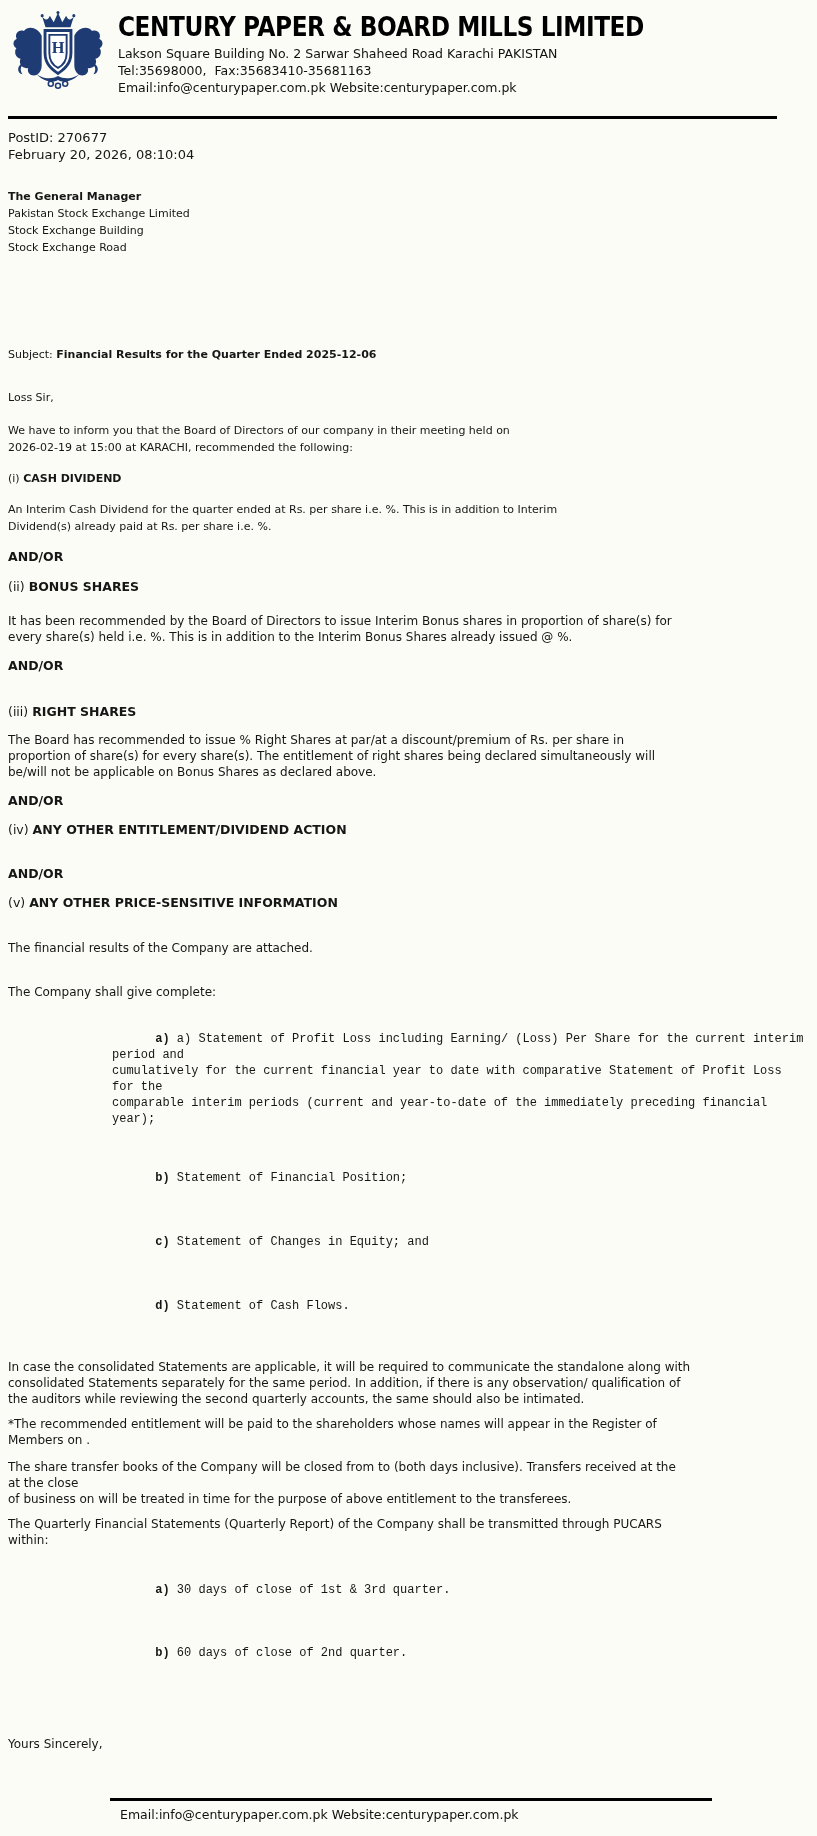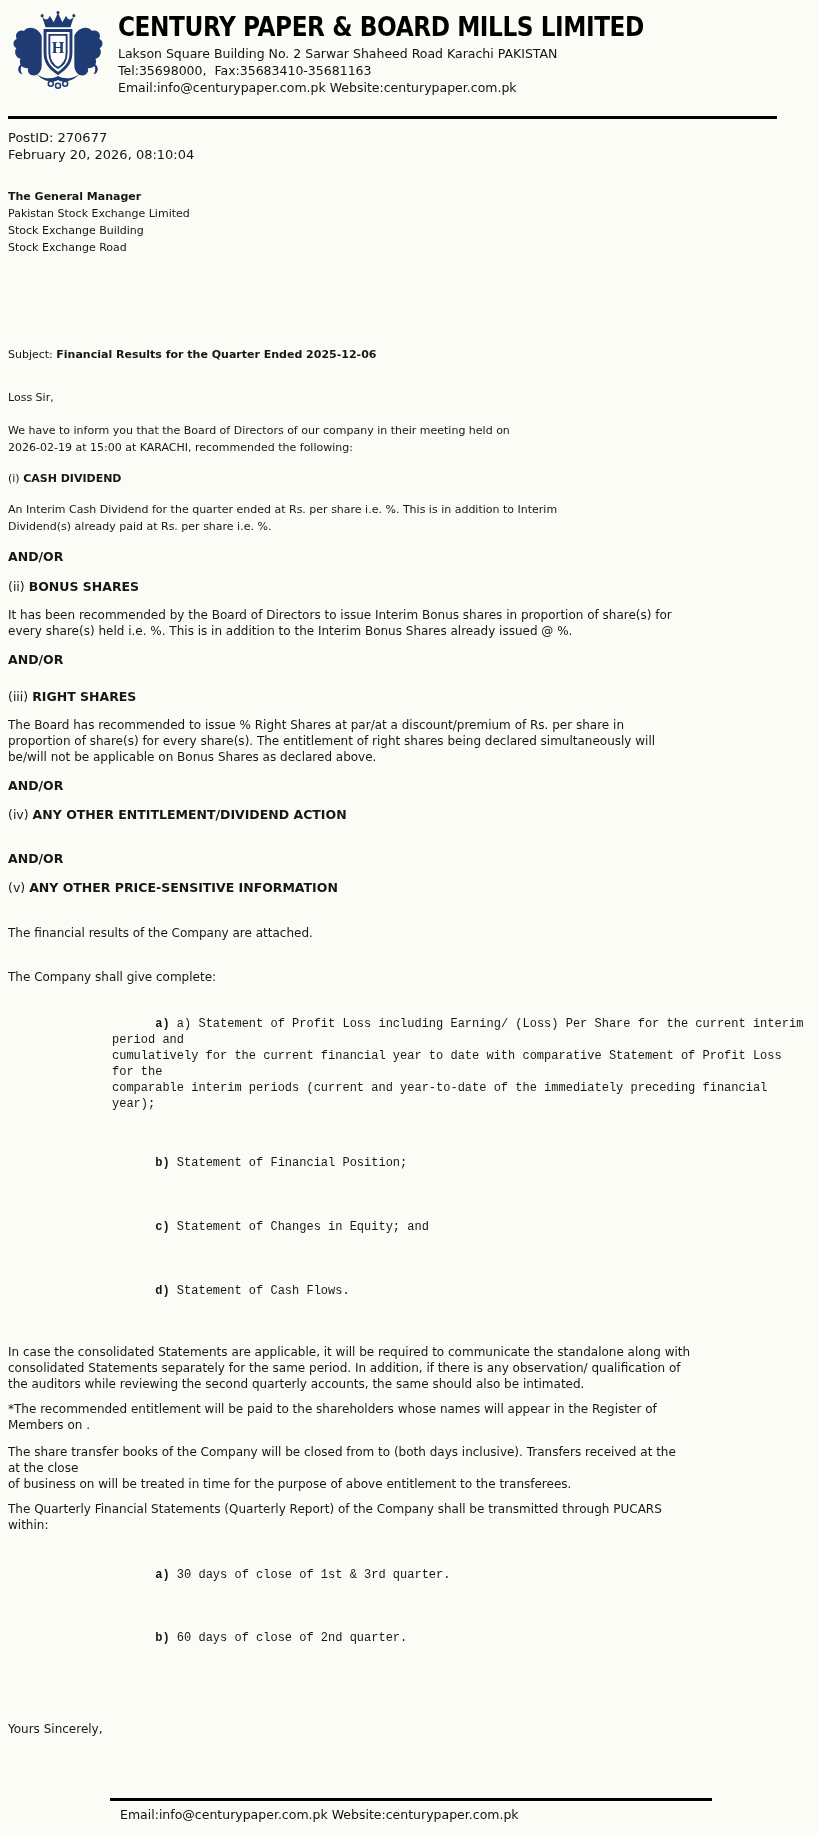--- a/index.html
+++ b/index.html
@@ -152,26 +152,26 @@
       <span class="pre">(i) </span><span class="b">CASH DIVIDEND</span>
     </div>
     <div class="t-lg pre" style="margin-top:14px">An Interim Cash Dividend for the quarter ended at Rs. per share i.e. %. This is in addition to Interim
 Dividend(s) already paid at Rs. per share i.e. %.</div>
 
     <div class="t-md b" style="margin-top:14px">AND/OR</div>
 
     <div class="t-md" style="margin-top:14px">
       <span class="pre">(ii) </span><span class="b">BONUS SHARES</span>
     </div>
-    <div class="t-sm pre" style="margin-top:12px">It has been recommended by the Board of Directors to issue Interim Bonus shares in proportion of share(s) for
+    <div class="t-sm pre" style="margin-top:18px">It has been recommended by the Board of Directors to issue Interim Bonus shares in proportion of share(s) for
 every share(s) held i.e. %. This is in addition to the Interim Bonus Shares already issued @ %.</div>
 
     <div class="t-md b" style="margin-top:13px">AND/OR</div>
 
-    <div class="t-md" style="margin-top:21px">
+    <div class="t-md" style="margin-top:30px">
       <span class="pre">(iii) </span><span class="b">RIGHT SHARES</span>
     </div>
     <div class="t-sm pre" style="margin-top:12px">The Board has recommended to issue % Right Shares at par/at a discount/premium of Rs. per share in
 proportion of share(s) for every share(s). The entitlement of right shares being declared simultaneously will
 be/will not be applicable on Bonus Shares as declared above.</div>
 
     <div class="t-md b" style="margin-top:13px">AND/OR</div>
 
     <div class="t-md" style="margin-top:13px">
       <span class="pre">(iv) </span><span class="b">ANY OTHER ENTITLEMENT/DIVIDEND ACTION</span>

